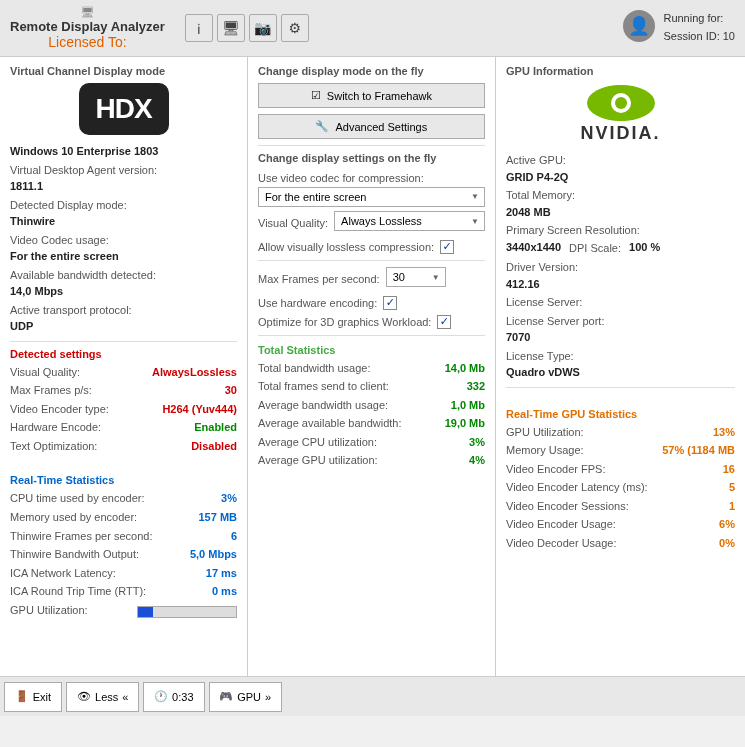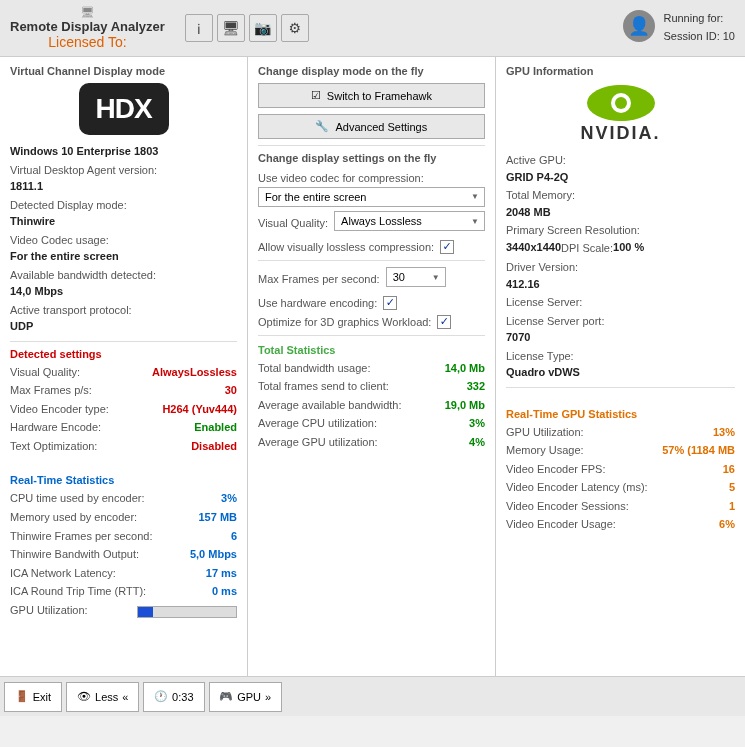--- a/index.html
+++ b/index.html
@@ -425,20 +425,24 @@
 
     <div class="stat-row">
       <span class="label">Total bandwidth usage:</span>
       <span class="value-green">14,0 Mb</span>
     </div>
     <div class="stat-row">
       <span class="label">Total frames send to client:</span>
       <span class="value-green">332</span>
     </div>
     <div class="stat-row">
+      <span class="label">Average bandwidth usage:</span>
+      <span class="value-green">1,0 Mb</span>
+    </div>
+    <div class="stat-row">
       <span class="label">Average available bandwidth:</span>
       <span class="value-green">19,0 Mb</span>
     </div>
     <div class="stat-row">
       <span class="label">Average CPU utilization:</span>
       <span class="value-green">3%</span>
     </div>
     <div class="stat-row">
       <span class="label">Average GPU utilization:</span>
       <span class="value-green">4%</span>
@@ -464,21 +468,21 @@
     <div class="info-row">
       <span class="label">Active GPU:</span>
       <span class="value">GRID P4-2Q</span>
     </div>
     <div class="info-row">
       <span class="label">Total Memory:</span>
       <span class="value">2048 MB</span>
     </div>
     <div class="info-row">
       <span class="label">Primary Screen Resolution:</span>
-      <div style="display:flex; align-items:center;">
+      <div style="display:flex; gap:8px; align-items:center;">
         <span class="value">3440x1440</span>
         <span class="label">DPI Scale:</span>
         <span class="value">100 %</span>
       </div>
     </div>
     <div class="info-row">
       <span class="label">Driver Version:</span>
       <span class="value">412.16</span>
     </div>
     <div class="info-row">
@@ -513,20 +517,24 @@
       <span class="label">Video Encoder Latency (ms):</span>
       <span class="value-orange">5</span>
     </div>
     <div class="stat-row">
       <span class="label">Video Encoder Sessions:</span>
       <span class="value-orange">1</span>
     </div>
     <div class="stat-row">
       <span class="label">Video Encoder Usage:</span>
       <span class="value-orange">6%</span>
+    </div>
+    <div class="stat-row">
+      <span class="label">Video Decoder Usage:</span>
+      <span class="value-orange">0%</span>
     </div>
   </div>
 </div>
 
 <div class="bottom-bar">
   <button class="bottom-btn">
     <span>🚪</span>
     <span>Exit</span>
   </button>
   <button class="bottom-btn">

